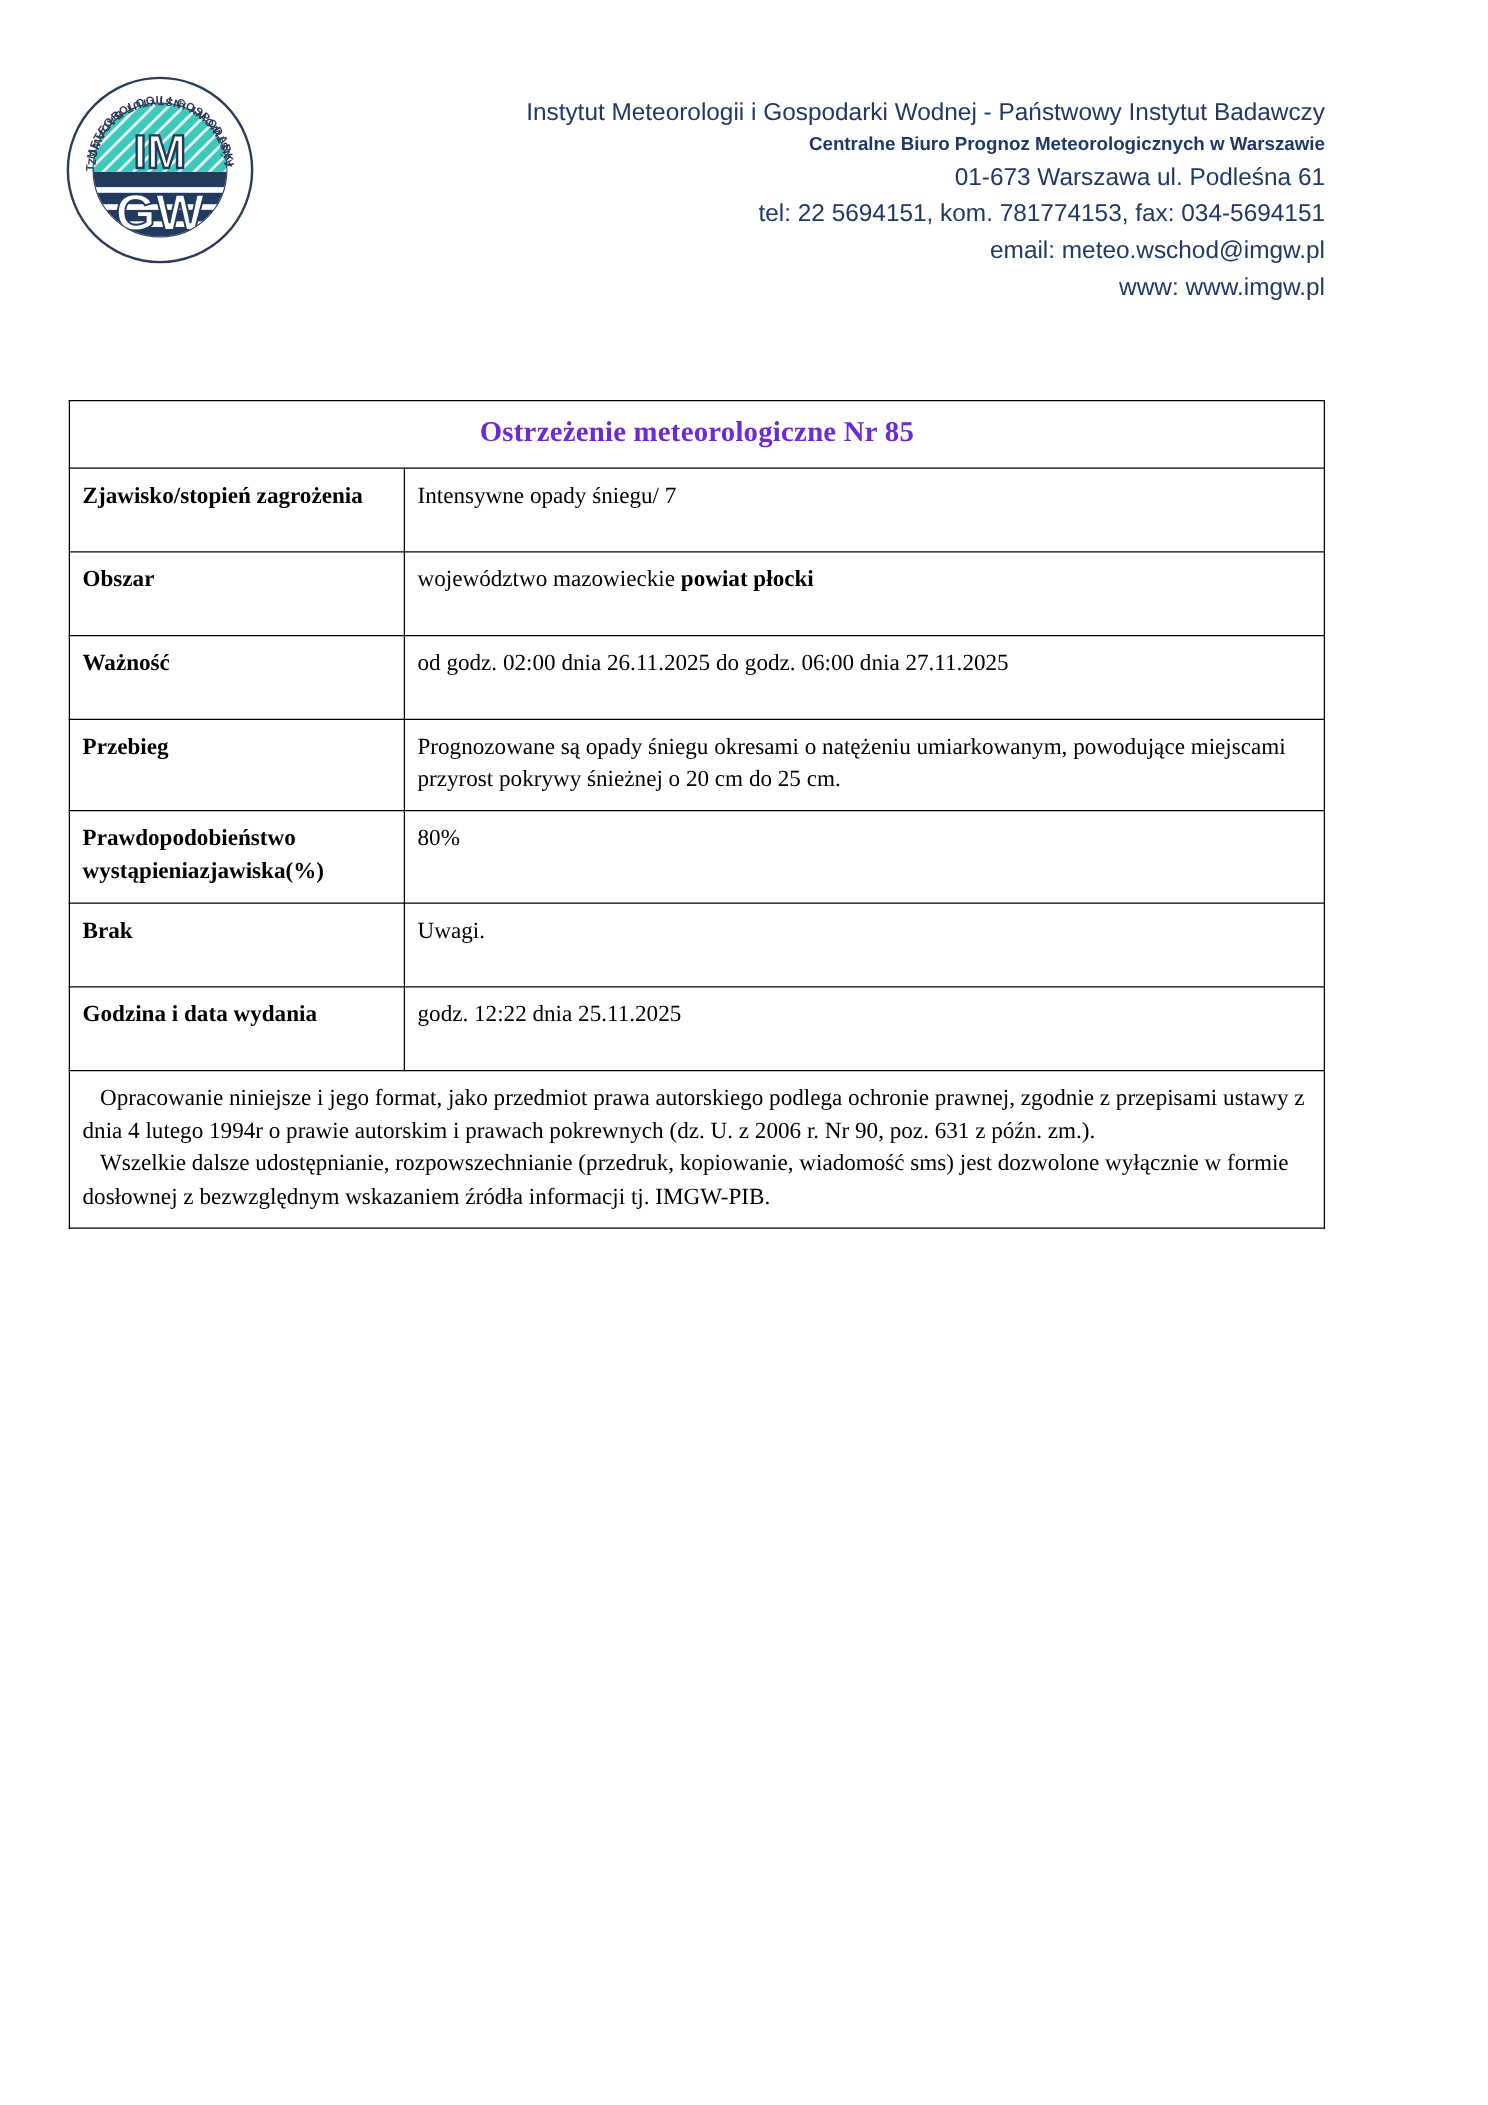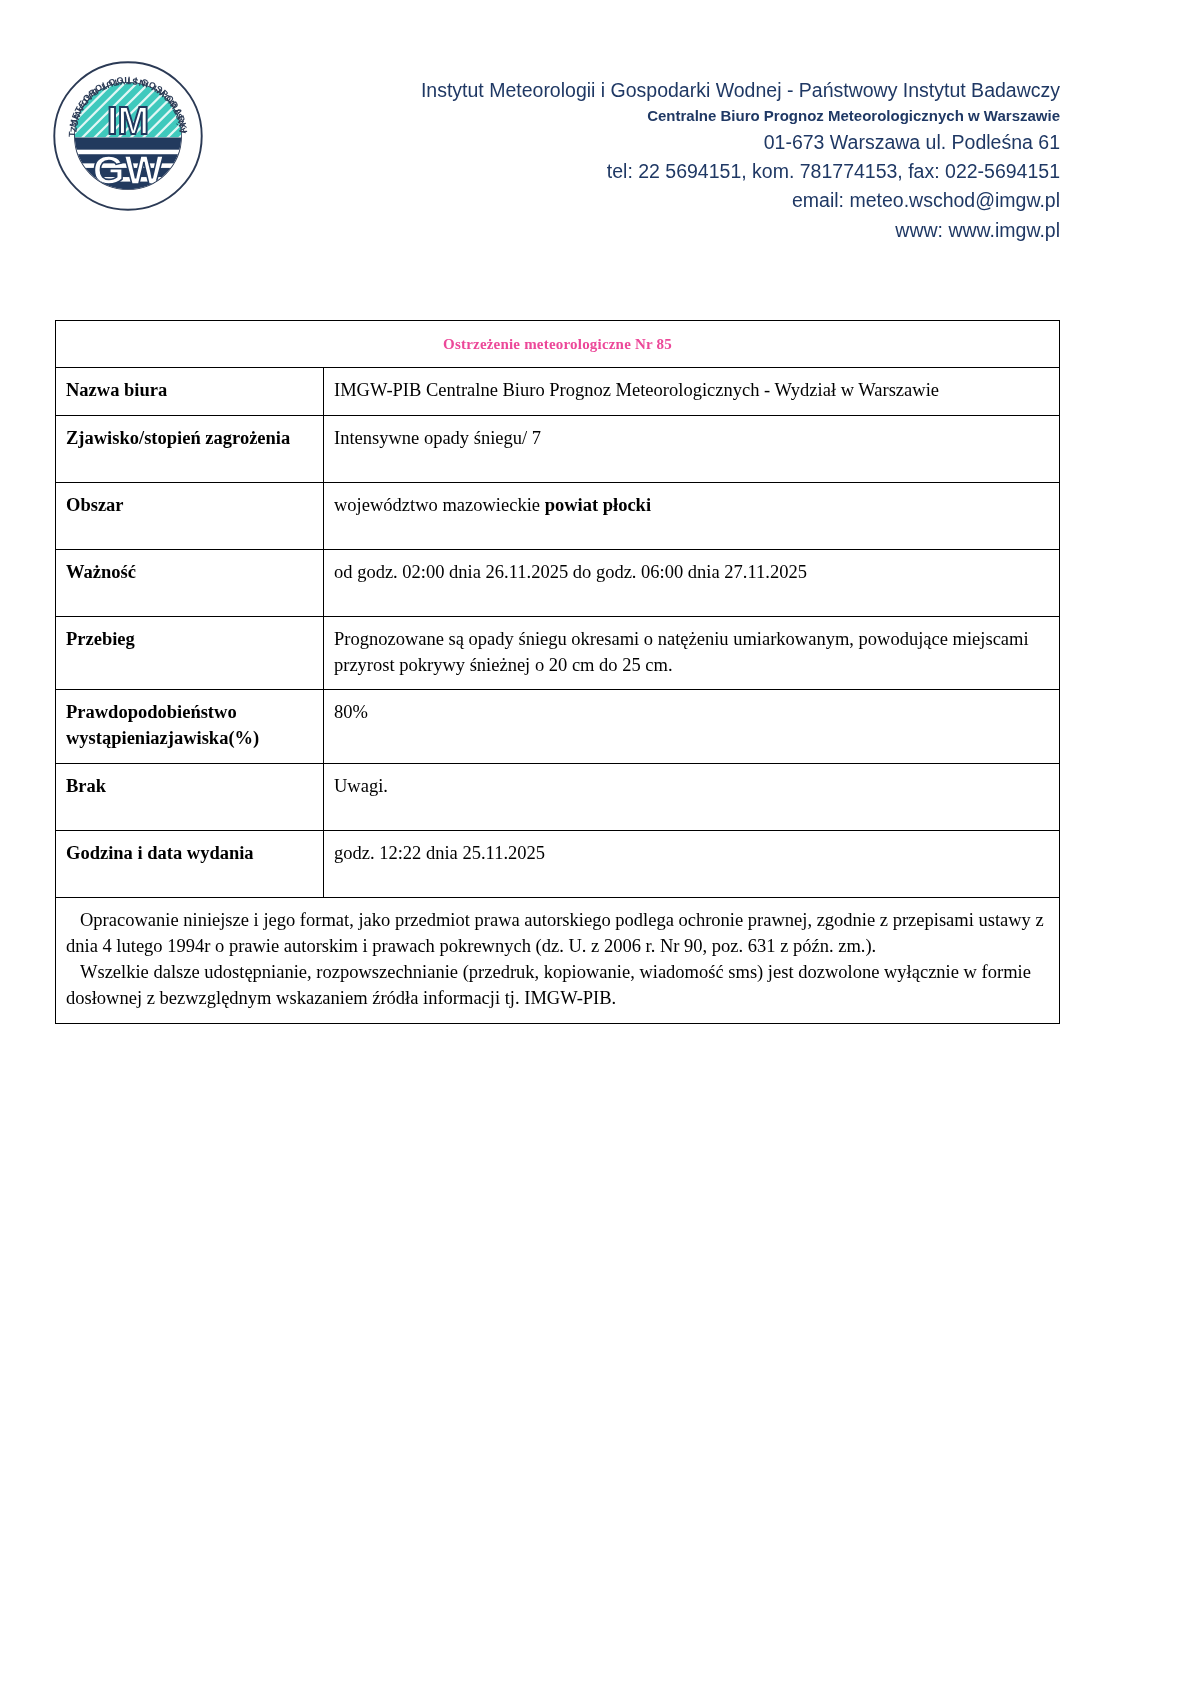--- a/index.html
+++ b/index.html
@@ -63,23 +63,23 @@
     line-height: 1.42;
   }
   .col-label { width: 268px; }
   .col-value { width: 736px; }
 
   .title-cell {
     text-align: center;
     padding: 12px 8px 14px 8px;
   }
   .title-text {
-    color: #ec4899;
+    color: #6d28d9;
     font-weight: bold;
-    font-size: 15px;
+    font-size: 23px;
     letter-spacing: 0.2px;
   }
   .label { font-weight: bold; }
   .value { font-weight: normal; }
   .value .b { font-weight: bold; }
 
   .tall { height: 46px; }
 
   .footer-cell {
     padding: 12px 12px 14px 12px;
@@ -147,42 +147,38 @@
       <text font-family="Liberation Sans, sans-serif" font-size="11.5" font-weight="bold" fill="#2b3a55" letter-spacing="1.6">
         <textPath href="#botArc" startOffset="50%" text-anchor="middle">• PAŃSTWOWY INSTYTUT BADAWCZY •</textPath>
       </text>
     </svg>
   </div>
 
   <div class="header-lines">
     <div class="hl">Instytut Meteorologii i Gospodarki Wodnej - Państwowy Instytut Badawczy</div>
     <div class="hl bold">Centralne Biuro Prognoz Meteorologicznych w Warszawie</div>
     <div class="hl">01-673 Warszawa ul. Podleśna   61</div>
-    <div class="hl">tel: 22 5694151, kom. 781774153, fax: 022-5694151</div>
+    <div class="hl">tel: 22 5694151, kom. 781774153, fax: 034-5694151</div>
     <div class="hl">email: meteo.wschod@imgw.pl</div>
     <div class="hl">www: www.imgw.pl</div>
   </div>
 </div>
 
 <table class="doc-table">
   <colgroup>
     <col class="col-label">
       <col class="col-value">
   </colgroup>
   <tbody>
     <tr>
       <td class="title-cell" colspan="2">
         <span class="title-text">Ostrzeżenie meteorologiczne Nr 85</span>
       </td>
     </tr>
 
-    <tr>
-      <td class="label">Nazwa biura</td>
-      <td class="value">IMGW-PIB Centralne Biuro Prognoz Meteorologicznych - Wydział w Warszawie</td>
-    </tr>
 
     <tr>
       <td class="label tall">Zjawisko/stopień zagrożenia</td>
       <td class="value tall">Intensywne opady śniegu/  7</td>
     </tr>
 
     <tr>
       <td class="label tall">Obszar</td>
       <td class="value tall"><span>województwo mazowieckie </span><span class="b">powiat płocki</span></td>
     </tr>

